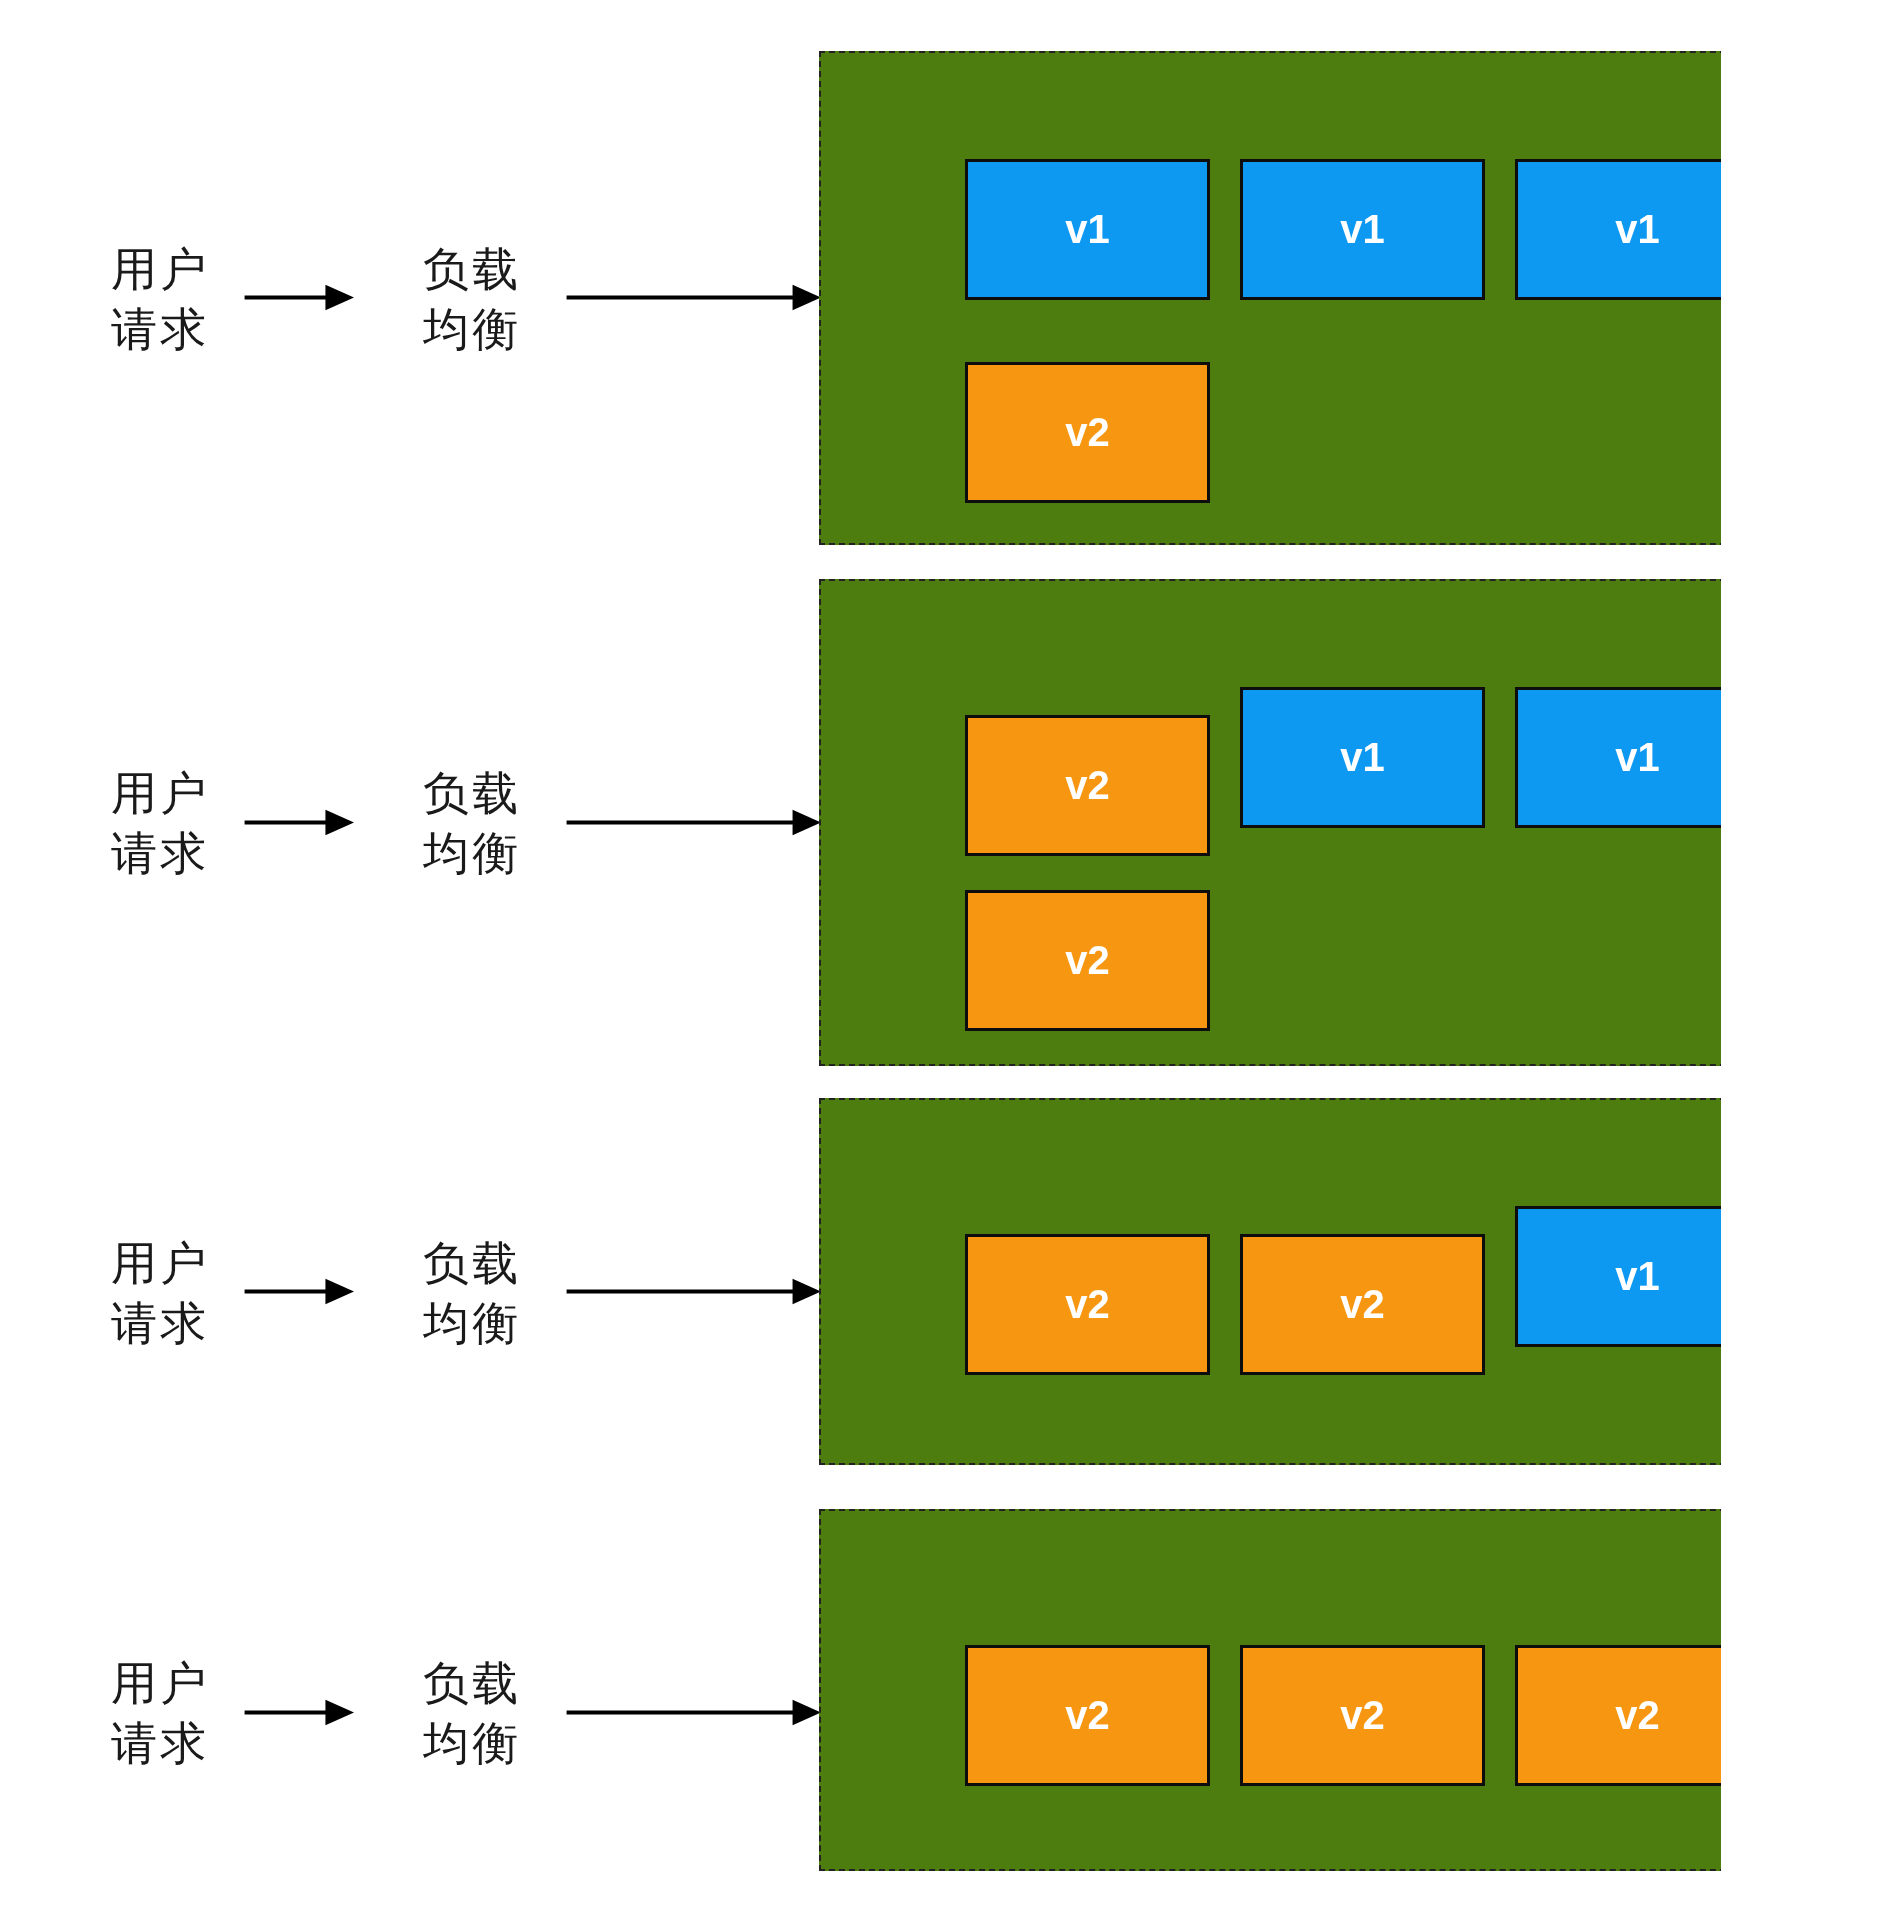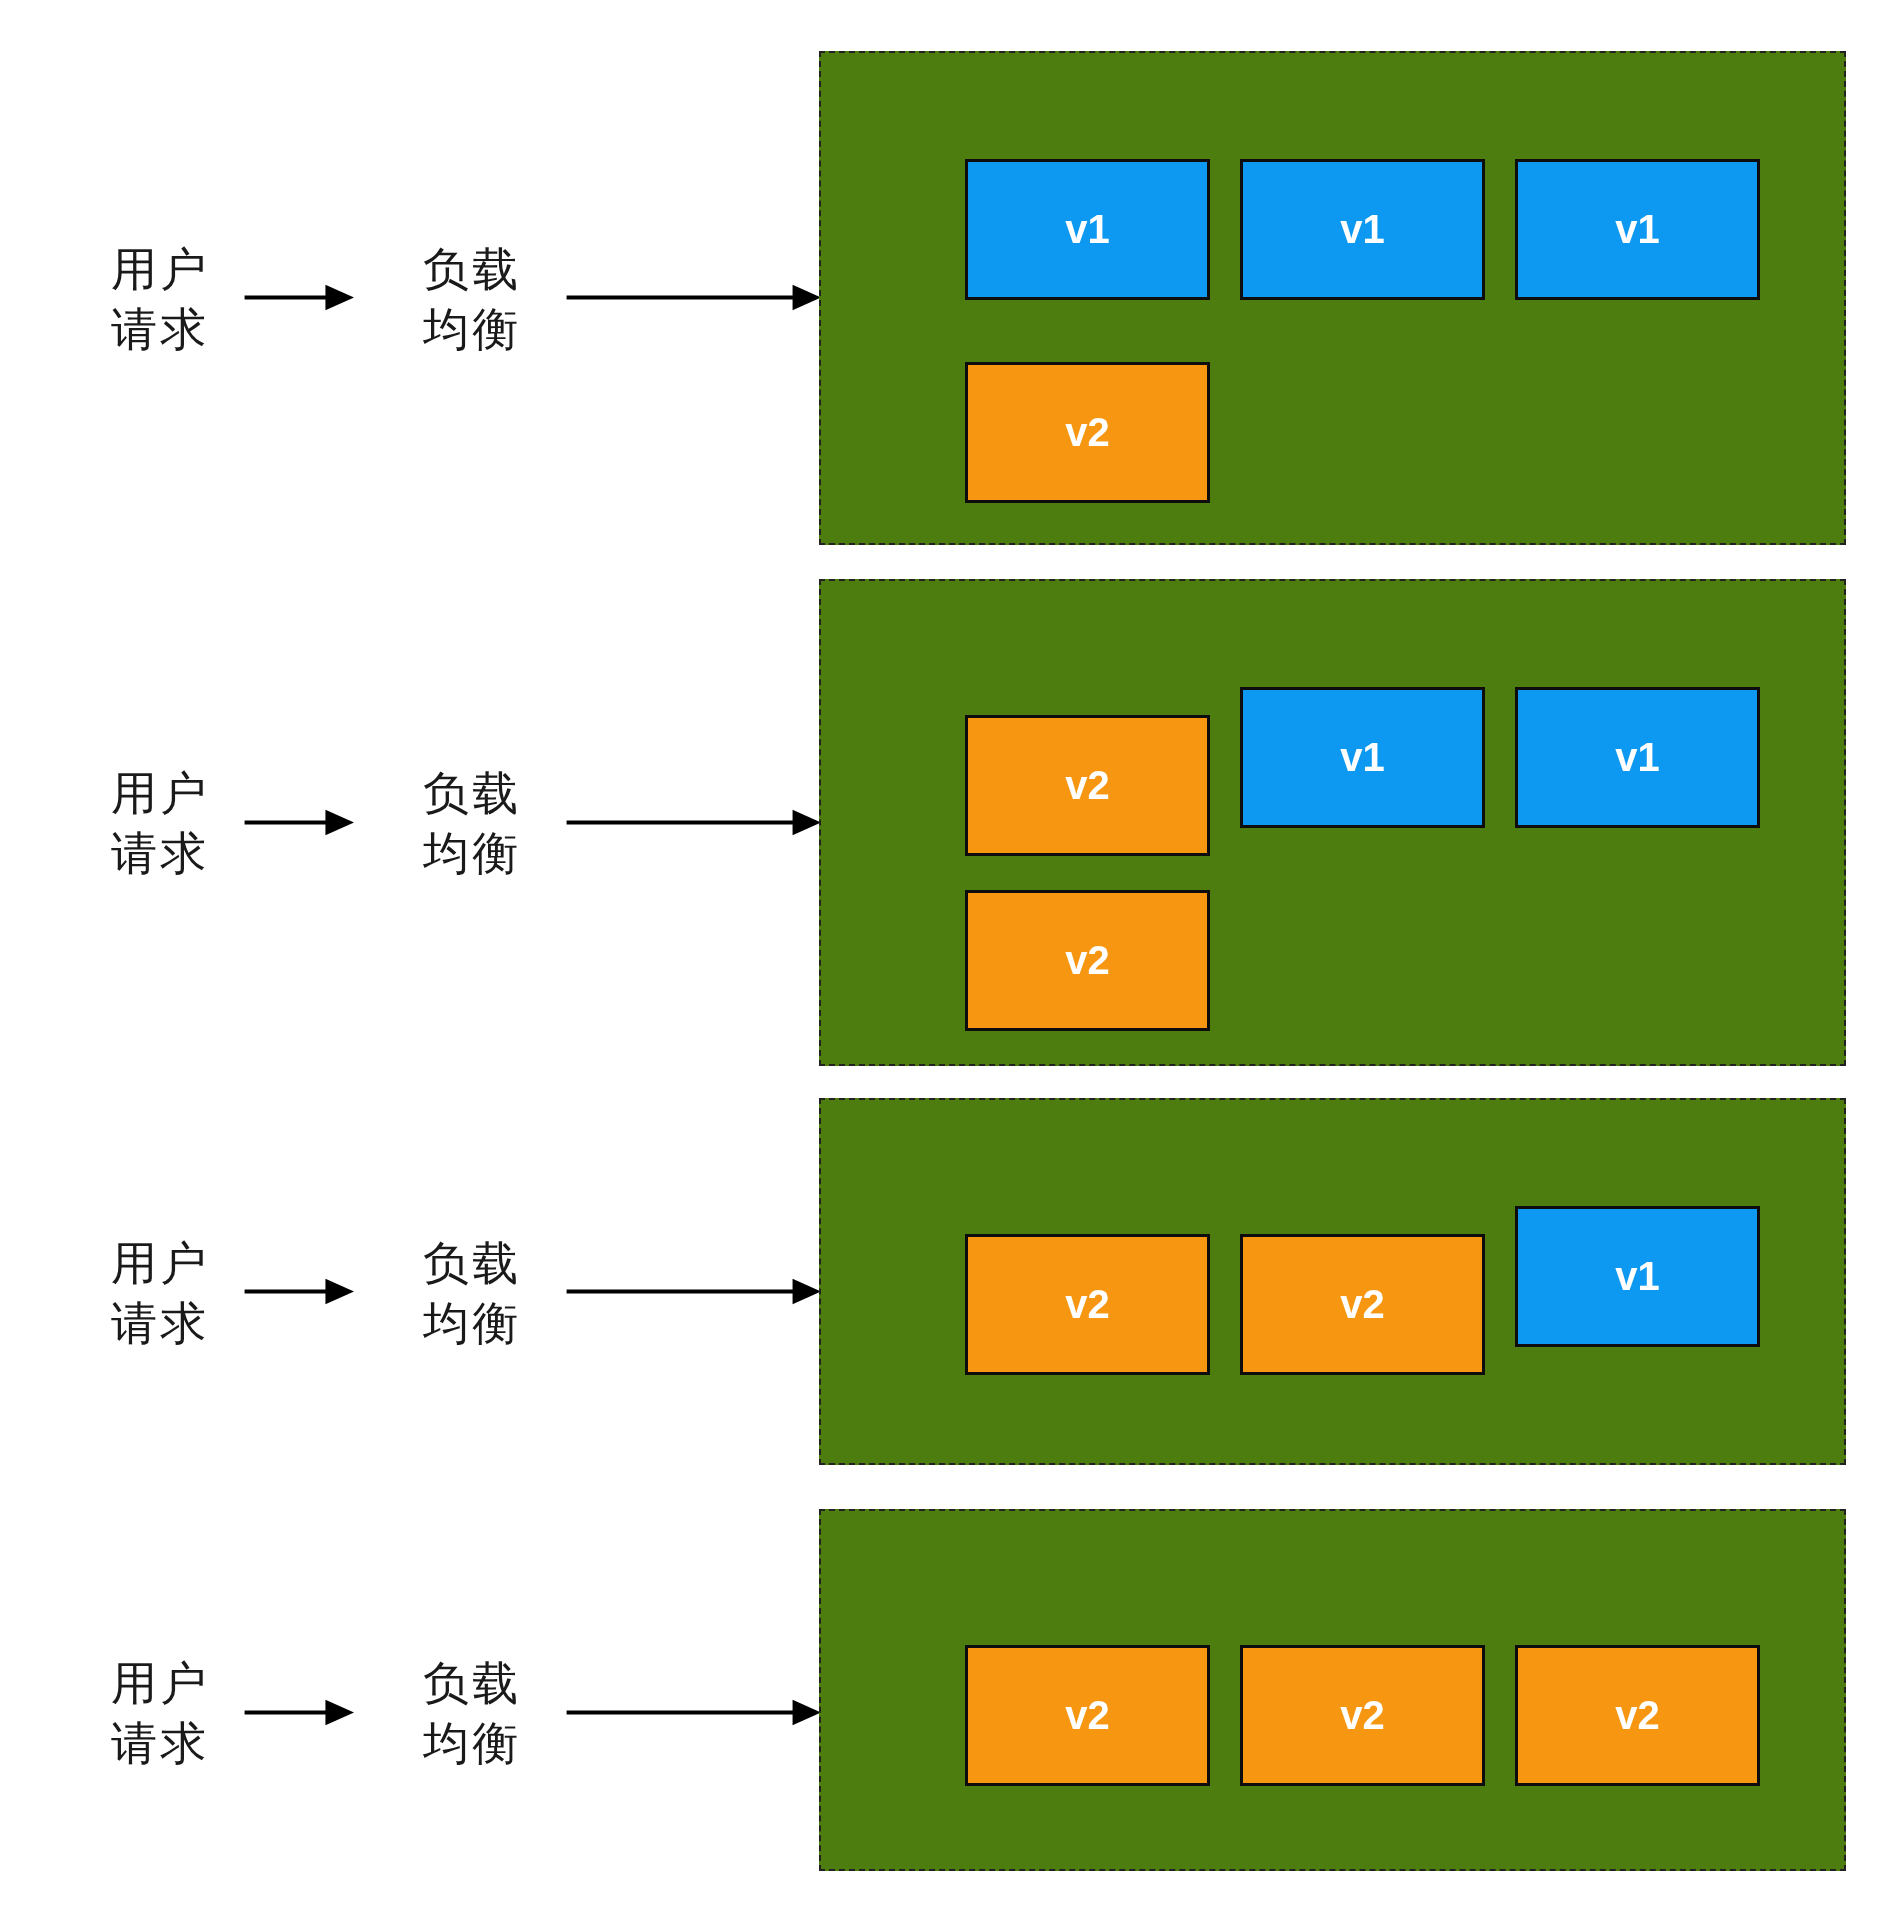--- a/index.html
+++ b/index.html
@@ -3,21 +3,21 @@
 <meta charset="utf-8">
 <style>
   html, body {
     margin: 0;
     padding: 0;
     background: #ffffff;
     font-family: "Liberation Sans", "DejaVu Sans", sans-serif;
   }
   .canvas {
     position: relative;
-    width: 1896px;
+    width: 1721px;
     height: 1931px;
     background: #ffffff;
     overflow: hidden;
   }
   .cn-label {
     position: absolute;
     color: #1a1a1a;
     font-size: 46px;
     line-height: 60px;
     letter-spacing: 3.2px;

